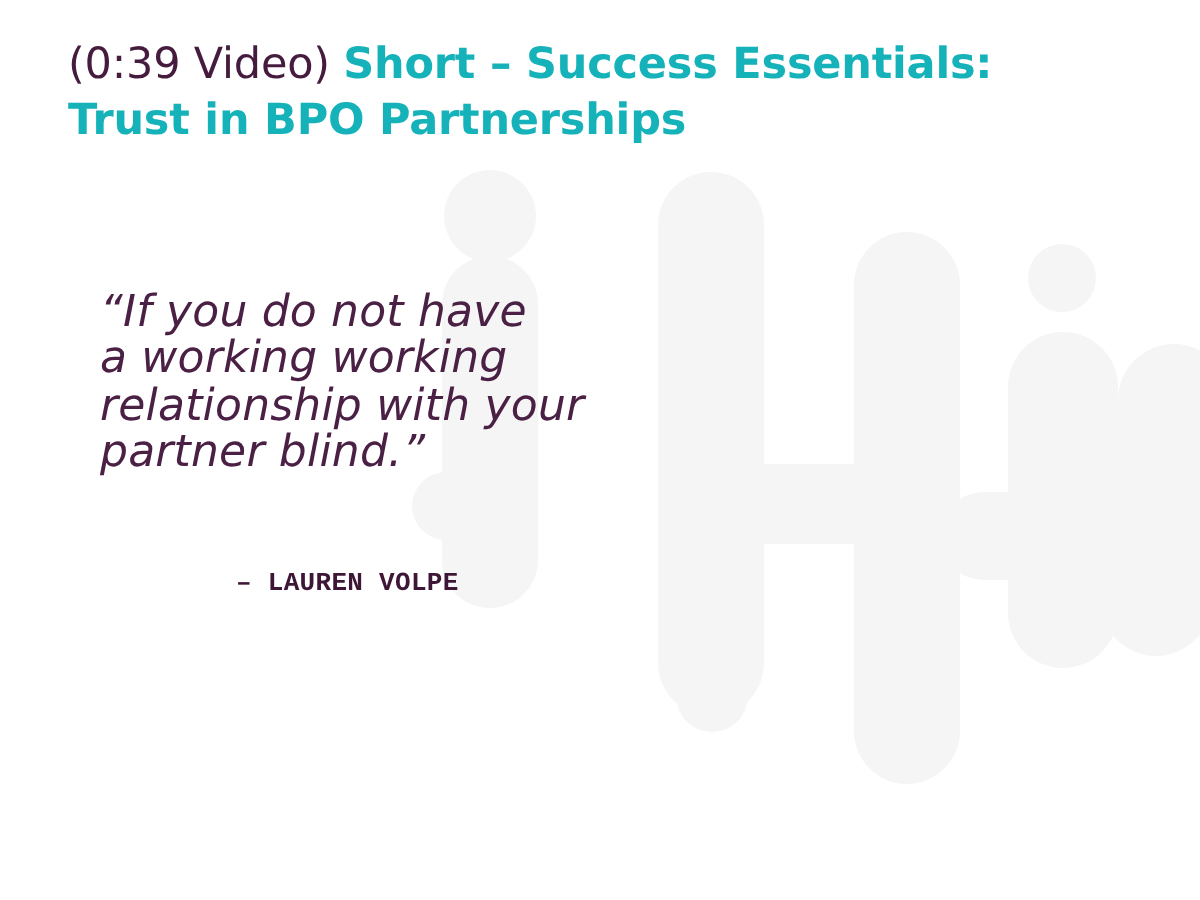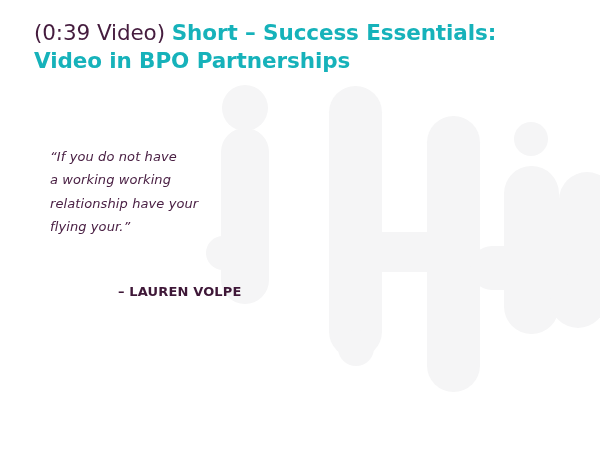--- a/index.html
+++ b/index.html
@@ -55,37 +55,38 @@
 
   
   #quote-block {
     position: absolute;
     left: 50px;
     top: 145px;
     width: 290px;
     z-index: 2;
     color: #4A2044;
     font-style: italic;
-    font-size: 13px;
+    font-size: 22px;
     line-height: 23.3px;
     letter-spacing: 0.1px;
   }
   .quote-line { white-space: pre; display: block; }
 
   
   #attribution {
     position: absolute;
     left: 118px;
     top: 284px;
     z-index: 2;
     color: #3E1737;
     font-weight: bold;
     font-size: 13px;
     letter-spacing: 0.15px;
     white-space: pre;
+    font-family: Liberation Mono, monospace;
   }
 </style>
 </head>
 <body>
 
 <div id="slide">
 
   <svg id="watermark" viewBox="0 0 600 450" aria-hidden="true">
     <g>
 
@@ -109,25 +110,25 @@
 
       <rect x="559" y="172" width="56" height="136" rx="28" ry="28" fill="#f5f5f6"></rect>
 
       <rect x="470" y="246" width="130" height="44" rx="22" ry="22" fill="#f5f5f6"></rect>
 
       <circle cx="578" cy="300" r="28" fill="#f5f5f6"></circle>
     </g>
   </svg>
 
   <div id="title-block">
-    <span id="title-prefix">(0:39 Video) </span><span id="title-main">Short – Success Essentials:</span><br><span class="t-main" style="color:#16B2BA;font-weight:bold;">Video in BPO Partnerships</span>
+    <span id="title-prefix">(0:39 Video) </span><span id="title-main">Short – Success Essentials:</span><br><span class="t-main" style="color:#16B2BA;font-weight:bold;">Trust in BPO Partnerships</span>
   </div>
 
   <div id="quote-block">
     <span class="quote-line">“If you do not have</span>
     <span class="quote-line">a working working</span>
-    <span class="quote-line">relationship have your</span>
-    <span class="quote-line">flying your.”</span>
+    <span class="quote-line">relationship with your</span>
+    <span class="quote-line">partner blind.”</span>
   </div>
 
   <div id="attribution">– LAUREN VOLPE</div>
 
 </div>
 
 </body></html>

